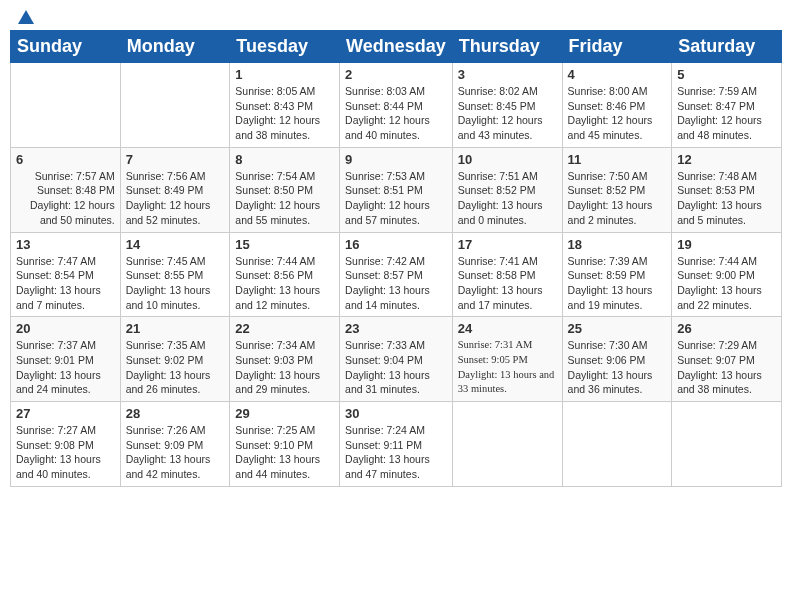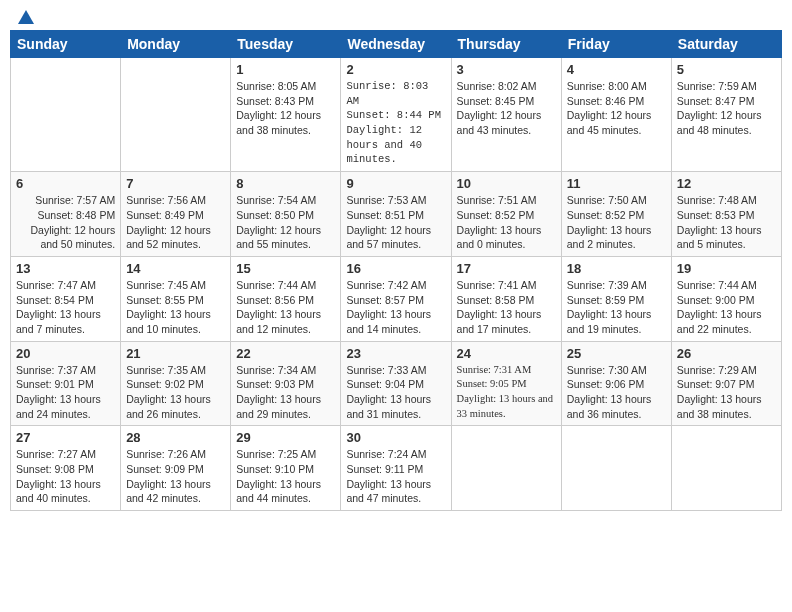--- a/index.html
+++ b/index.html
@@ -41,21 +41,21 @@
     .calendar {
       width: 100%;
       border-collapse: collapse;
       border: 1px solid #ccc;
     }
     .calendar th {
       background: #1a5fa8;
       color: #fff;
       text-align: left;
       padding: 5px 6px;
-      font-size: 14px;
+      font-size: 18px;
       border: 1px solid #1a5fa8;
     }
     .calendar td {
       vertical-align: top;
       border: 1px solid #ccc;
       padding: 4px 5px;
       width: 110px;
       min-height: 80px;
       font-size: 10.5px;
       color: #333;
@@ -105,21 +105,21 @@
         <td class="empty-cell"></td>
         <td class="empty-cell"></td>
         <td>
           <span class="day-number">1</span>
           <div class="day-info" style="white-space: pre-line;">Sunrise: 8:05 AM
 Sunset: 8:43 PM
 Daylight: 12 hours and 38 minutes.</div>
         </td>
         <td>
           <span class="day-number">2</span>
-          <div class="day-info" style="white-space: pre-line; font-family: Liberation Mono, monospace;">Sunrise: 8:03 AM
+          <div class="day-info" style="white-space: pre-line;">Sunrise: 8:03 AM
 Sunset: 8:44 PM
 Daylight: 12 hours and 40 minutes.</div>
         </td>
         <td>
           <span class="day-number">3</span>
           <div class="day-info" style="white-space: pre-line;">Sunrise: 8:02 AM
 Sunset: 8:45 PM
 Daylight: 12 hours and 43 minutes.</div>
         </td>
         <td>

